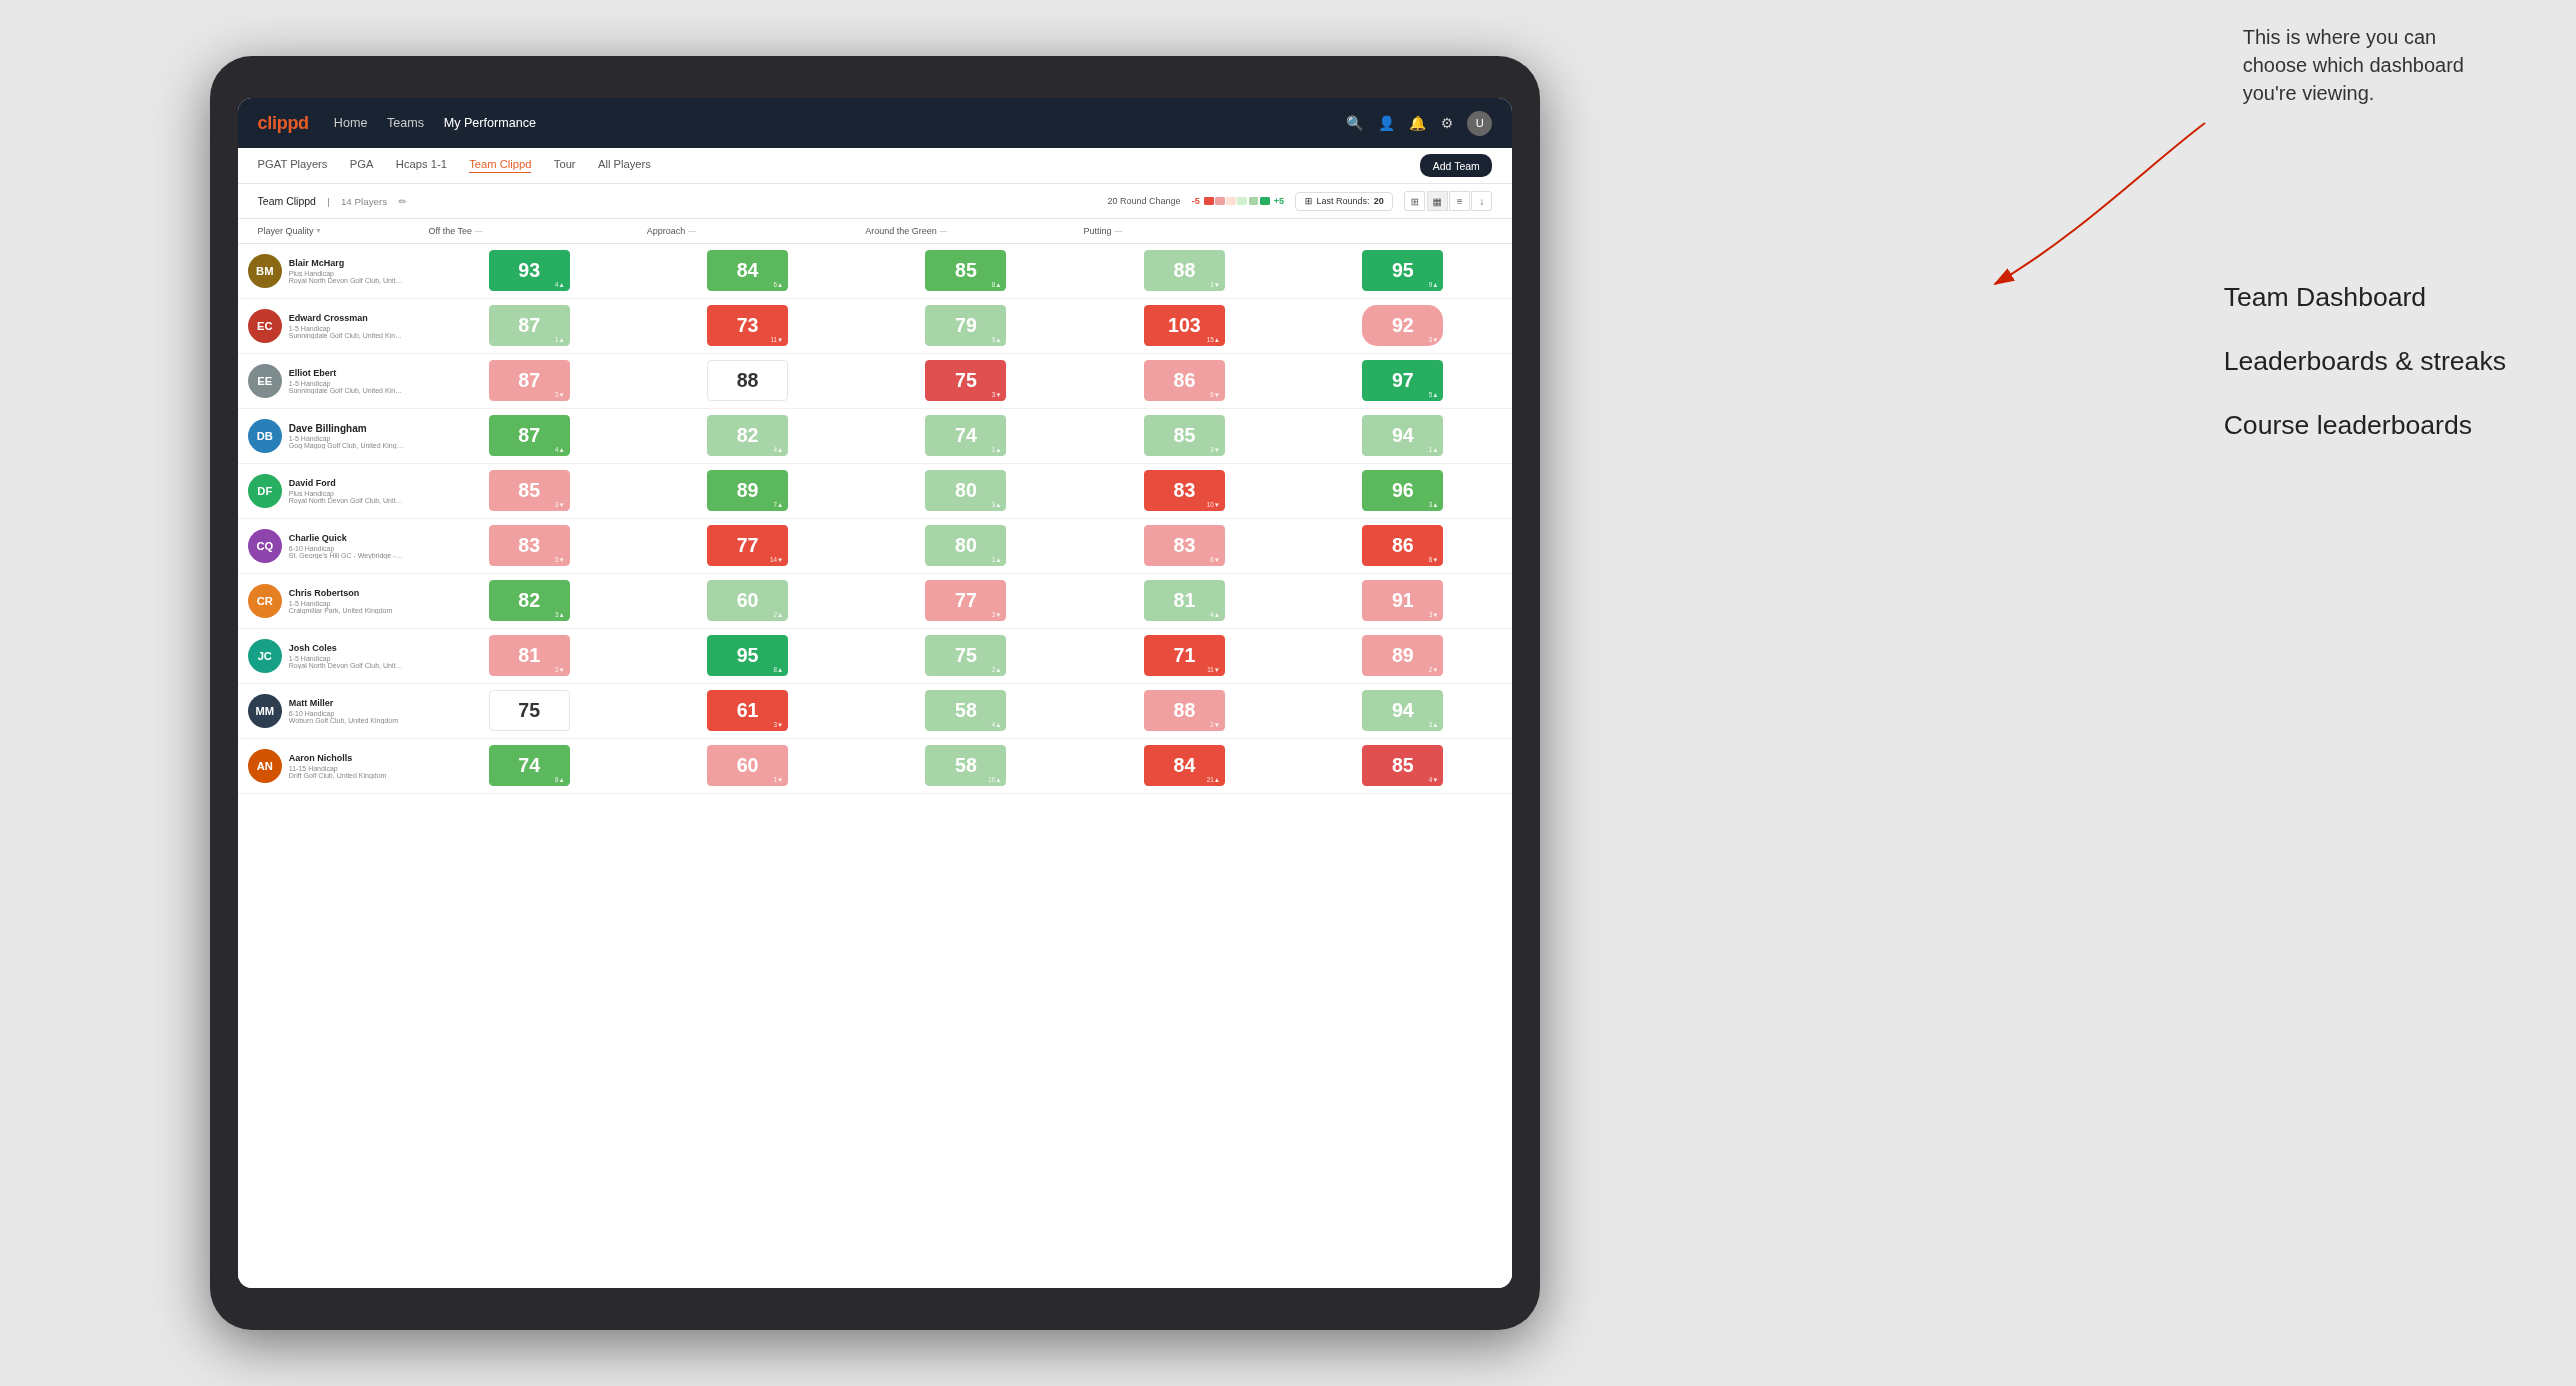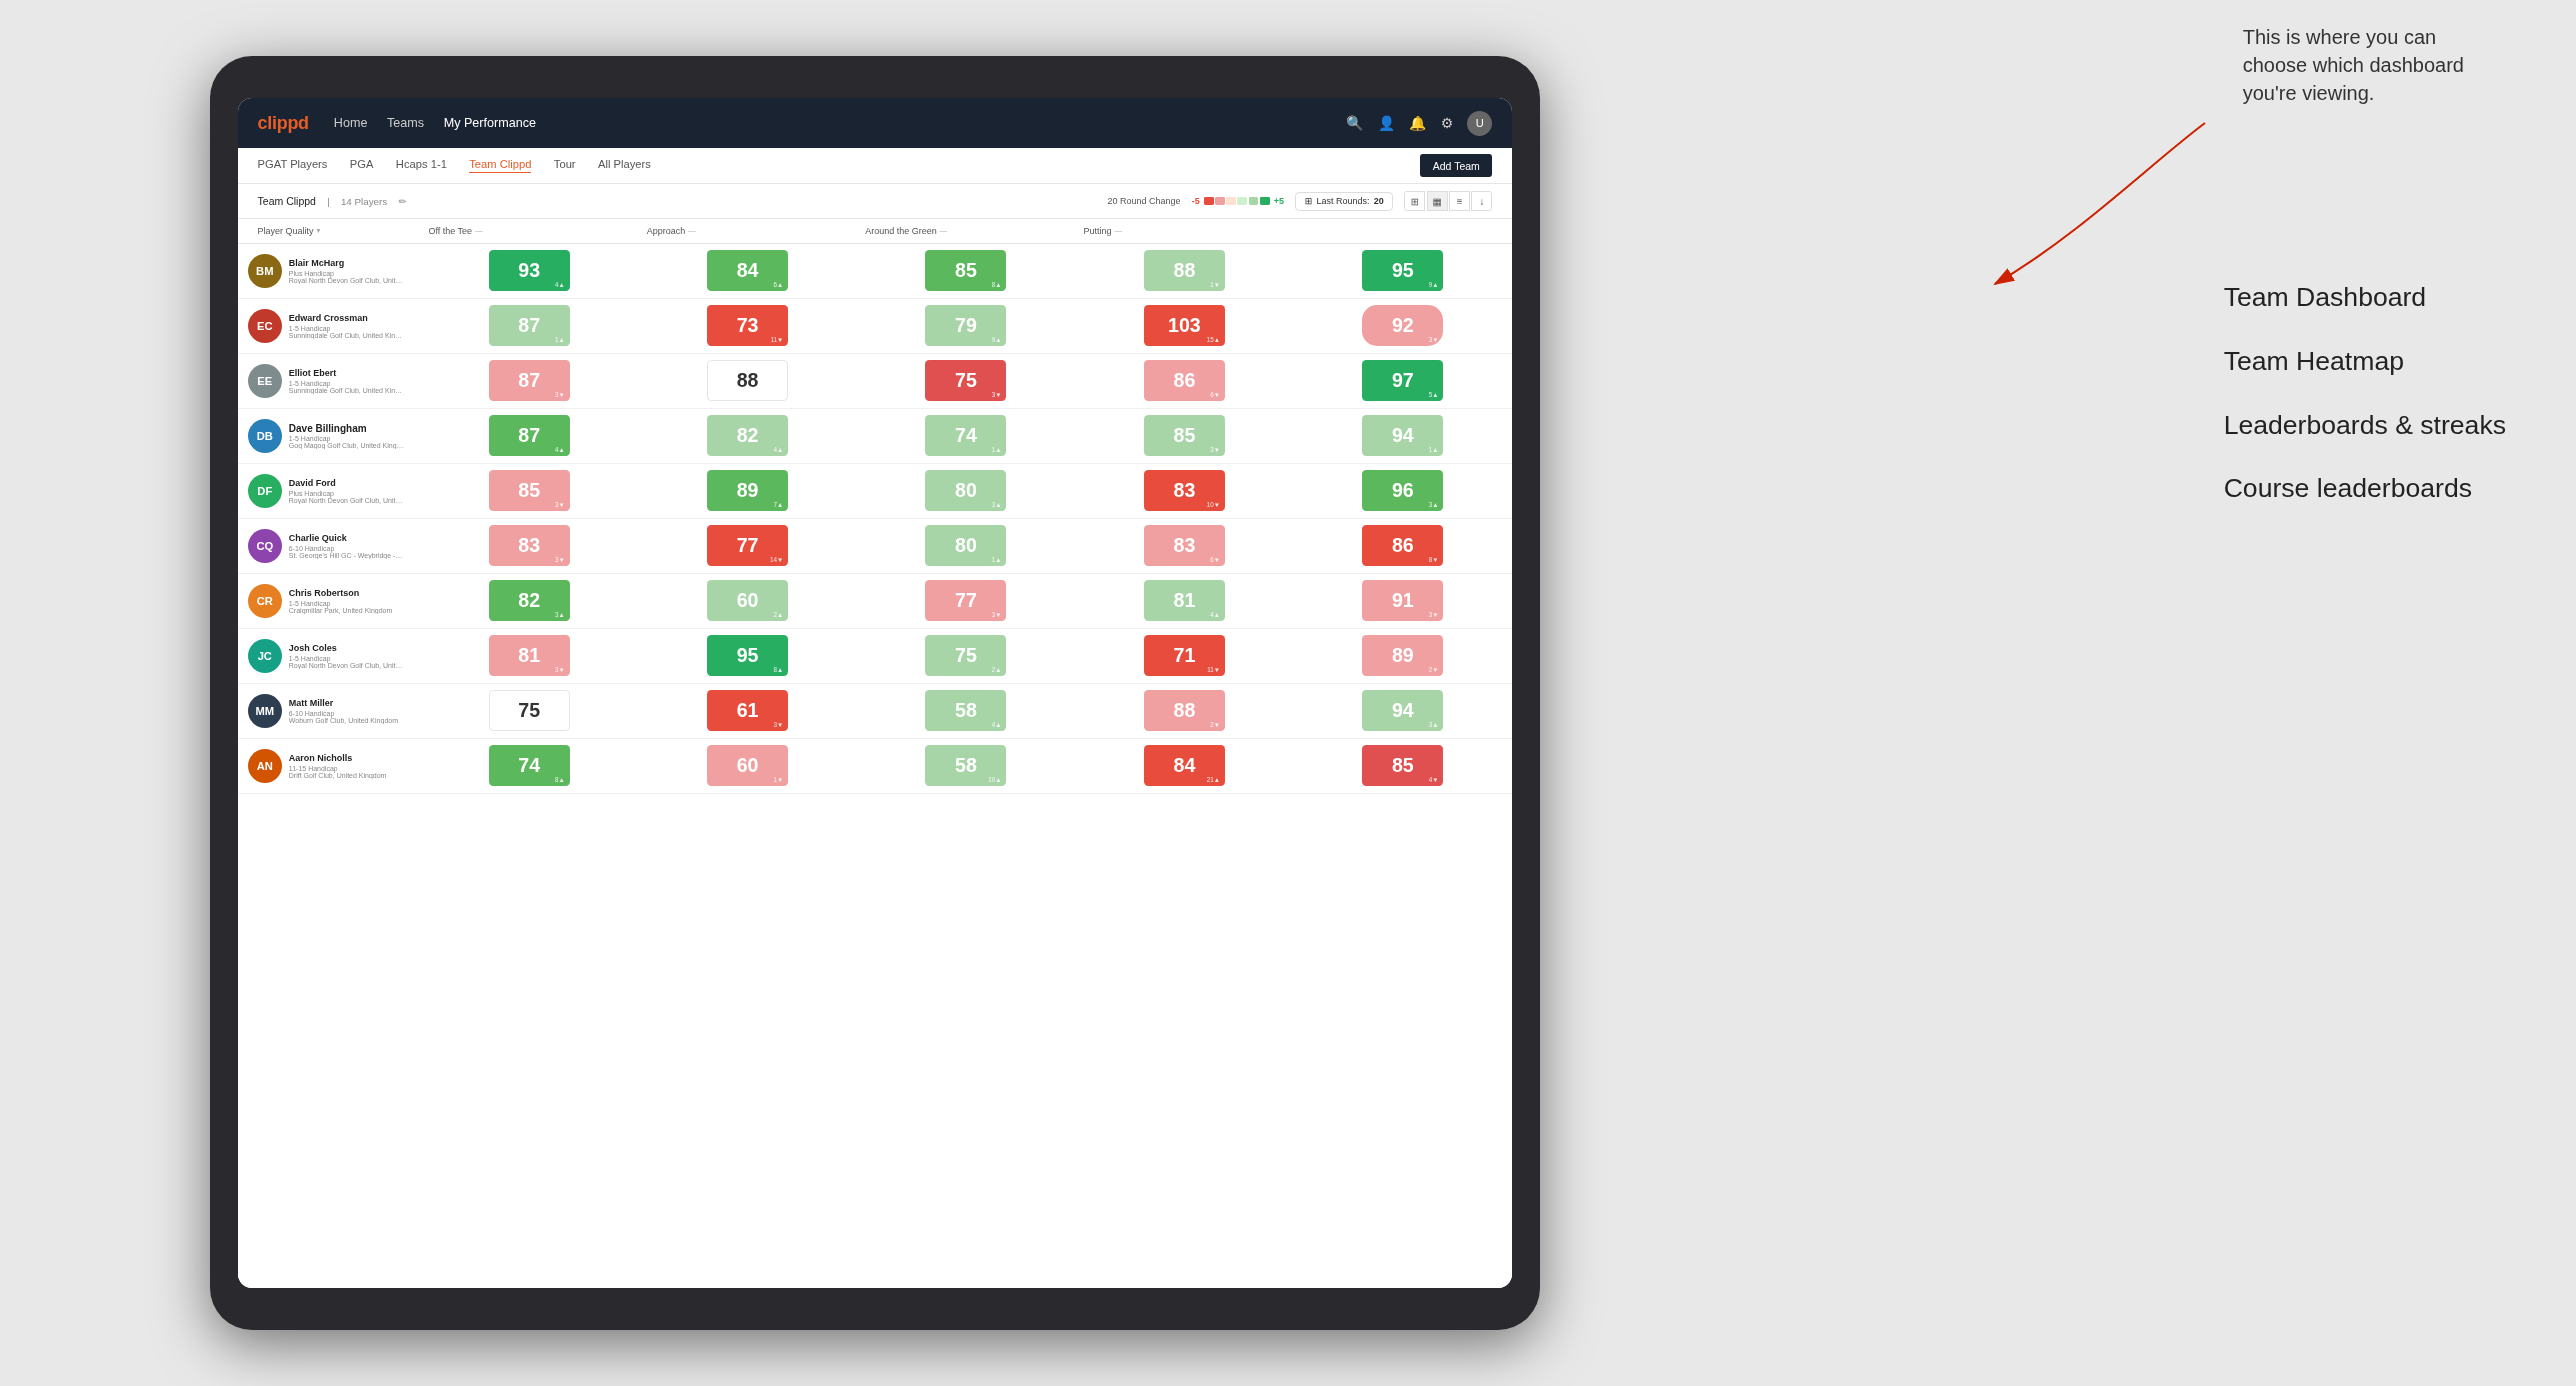--- a/index.html
+++ b/index.html
@@ -142,21 +142,21 @@
     }
 
     .subnav-right {
       margin-left: auto;
     }
 
     .add-team-btn {
       background: #1a2332;
       color: #fff;
       border: none;
-      border-radius: 3px;
+      border-radius: 10px;
       padding: 5.6px 12.6px;
       font-size: 10.5px;
       cursor: pointer;
     }
 
     
     .toolbar {
       background: #fff;
       height: 35px;
       display: flex;
@@ -277,21 +277,20 @@
   <path d="M 380 20 C 300 80, 200 180, 80 250" stroke="#cc2200" stroke-width="3" fill="none" marker-end="url(#arrowhead)"></path>
   <defs>
     <marker id="arrowhead" markerWidth="10" markerHeight="7" refX="9" refY="3.5" orient="auto">
       <polygon points="0 0, 10 3.5, 0 7" fill="#cc2200"></polygon>
     </marker>
   </defs>
 </svg>
 
 <div class="side-labels">
   <div>Team Dashboard</div>
-  <div>Team Heatmap</div>
   <div>Leaderboards &amp; streaks</div>
   <div>Course leaderboards</div>
 </div>
 
 <div class="tablet-frame">
   <div class="tablet-screen">
 
     <div class="navbar">
       <div class="logo">clippd</div>
       <div class="nav-links">

